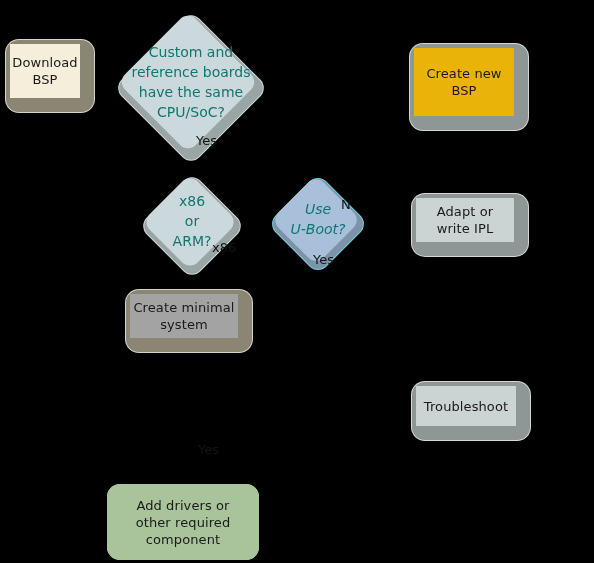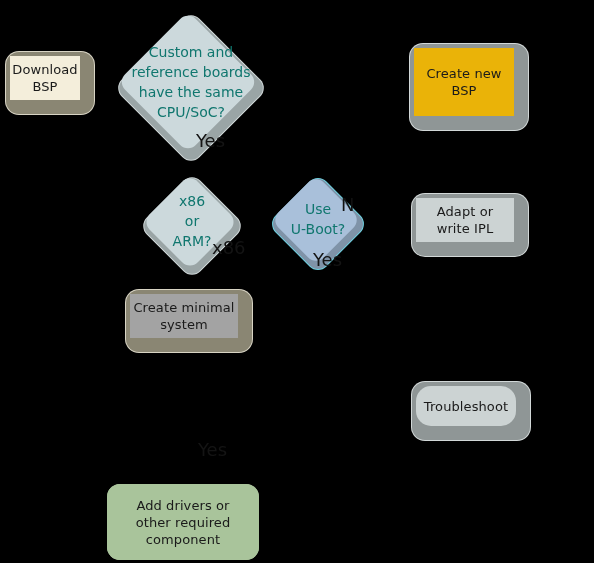--- a/index.html
+++ b/index.html
@@ -73,21 +73,21 @@
     font-size: 14px;
     line-height: 20px;
     white-space: pre-line;
     pointer-events: none;
   }
 
   
   .edge-label {
     position: absolute;
     color: #141414;
-    font-size: 18px;
+    font-size: 13px;
     line-height: 14px;
     white-space: nowrap;
   }
 
   
   .conn {
     position: absolute;
     background: #000000;
   }
   .tick {
@@ -133,21 +133,21 @@
   <div class="conn" style="left:256px; top:330px; width:200px; height:1px;"></div>
   <div class="arrowhead arrow-left" style="left:244px; top:325px;"></div>
 
   <div class="conn" style="left:186px; top:352px; width:1px; height:28px;"></div>
   <div class="conn" style="left:246px; top:418px; width:34px; height:1px;"></div>
   <div class="tick" style="left:180px; top:440px; width:1px; height:18px;"></div>
   <div class="conn" style="left:180px; top:458px; width:1px; height:28px;"></div>
 
   <div class="stub-line" style="left:438px; top:387px; width:46px; height:2px; transform:rotate(4deg);"></div>
 
-  <div class="node box" style="left:6px; top:52px; width:88px; height:62px;">
+  <div class="node box" style="left:6px; top:40px; width:88px; height:72px;">
     <div class="plate" style="background:#8a8673; box-shadow:0 0 0 1px #d8d4c4;"></div>
     <div class="face" style="background:#f4eedb;">
       <span class="label">Download
 BSP</span>
     </div>
   </div>
 
   <div class="node diamond" style="left:112px; top:12px; width:158px; height:152px;">
     <div class="plate" style="width:108px; height:108px; margin-left:-54px; margin-top:-54px;
                 transform:rotate(45deg); background:#9aa5a6; box-shadow:0 0 0 1px #ced6d7;"></div>
@@ -175,21 +175,21 @@
     <div class="label" style="margin-top:-5px;">x86
 or
 ARM?</div>
   </div>
 
   <div class="node diamond" style="left:266px; top:175px; width:104px; height:98px;">
     <div class="plate" style="width:70px; height:70px; margin-left:-35px; margin-top:-35px;
                 transform:rotate(45deg); background:#7f93a8; box-shadow:0 0 0 1px #6ed0e0;"></div>
     <div class="plate" style="width:64px; height:64px; margin-left:-34px; margin-top:-36px;
                 transform:rotate(45deg); background:#a9c0da;"></div>
-    <div class="label" style="margin-top:-5px;">Use
+    <div class="label" style="margin-top:-5px;font-style:italic;">Use
 U-Boot?</div>
   </div>
 
   <div class="node box" style="left:412px; top:194px; width:116px; height:62px;">
     <div class="plate" style="background:#8f9696; box-shadow:0 0 0 1px #d2d8d8;"></div>
     <div class="face" style="background:#ccd3d3;">
       <span class="label">Adapt or
 write IPL</span>
     </div>
   </div>
@@ -198,21 +198,21 @@
     <div class="plate" style="background:#8a8673; box-shadow:0 0 0 1px #d8d4c4;"></div>
     <div class="face" style="background:#a3a3a3;">
       <span class="label">Create minimal
 system</span>
     </div>
   </div>
 
 
   <div class="node box" style="left:412px; top:382px; width:118px; height:58px;">
     <div class="plate" style="background:#8f9696; box-shadow:0 0 0 1px #d2d8d8;"></div>
-    <div class="face" style="background:#ccd3d3;border-radius:15px;">
+    <div class="face" style="background:#ccd3d3;">
       <span class="label">Troubleshoot</span>
     </div>
   </div>
 
   <div class="node box" style="left:107px; top:484px; width:152px; height:76px;">
     <div class="plate" style="background:#a9c49b;"></div>
     <div class="face" style="background:#a9c49b; left:0; top:0; right:0; bottom:0; border-radius:13px;">
       <span class="label">Add drivers or
 other required
 component</span>

